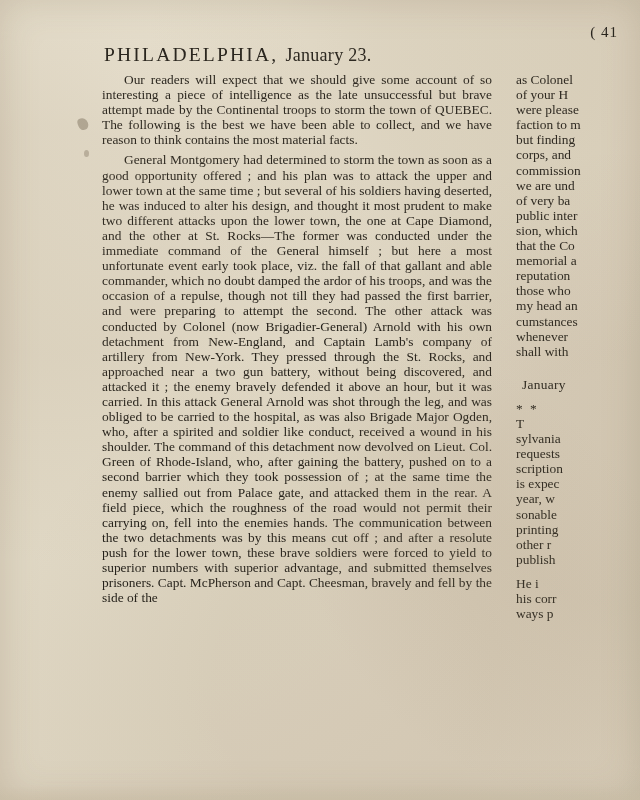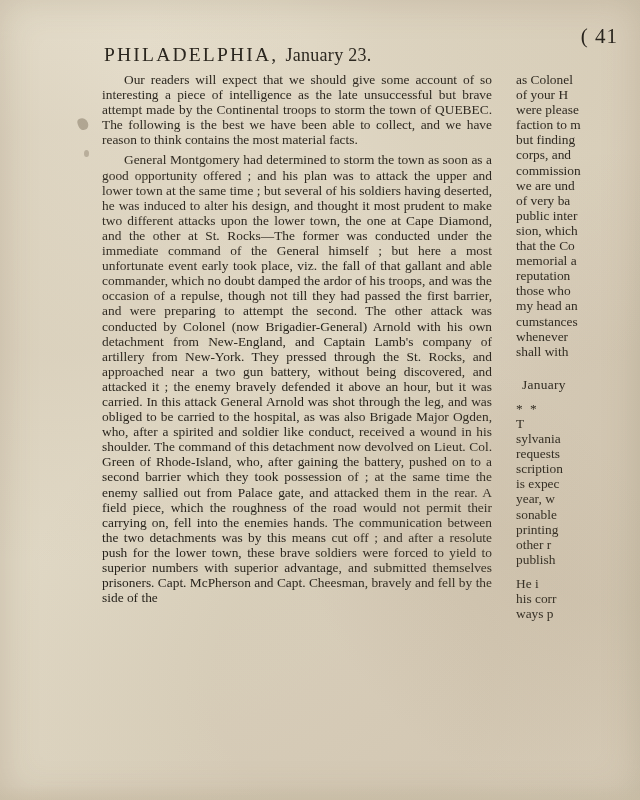--- a/index.html
+++ b/index.html
@@ -32,21 +32,21 @@
       radial-gradient(circle at 75% 8%, rgba(170,150,120,0.10) 0 12%, rgba(0,0,0,0) 38%),
       radial-gradient(circle at 55% 85%, rgba(150,130,100,0.10) 0 18%, rgba(0,0,0,0) 45%),
       radial-gradient(circle at 97% 60%, rgba(150,130,100,0.14) 0 16%, rgba(0,0,0,0) 42%);
     pointer-events: none;
     z-index: 5;
   }
   .page-number {
     position: absolute;
     top: 24px;
     right: 22px;
-    font-size: 21px;
+    font-size: 15px;
     letter-spacing: 1px;
     color: #2b2720;
     z-index: 6;
   }
   .headline {
     position: absolute;
     top: 44px;
     left: 104px;
     font-size: 19.5px;
     letter-spacing: 2.2px;

